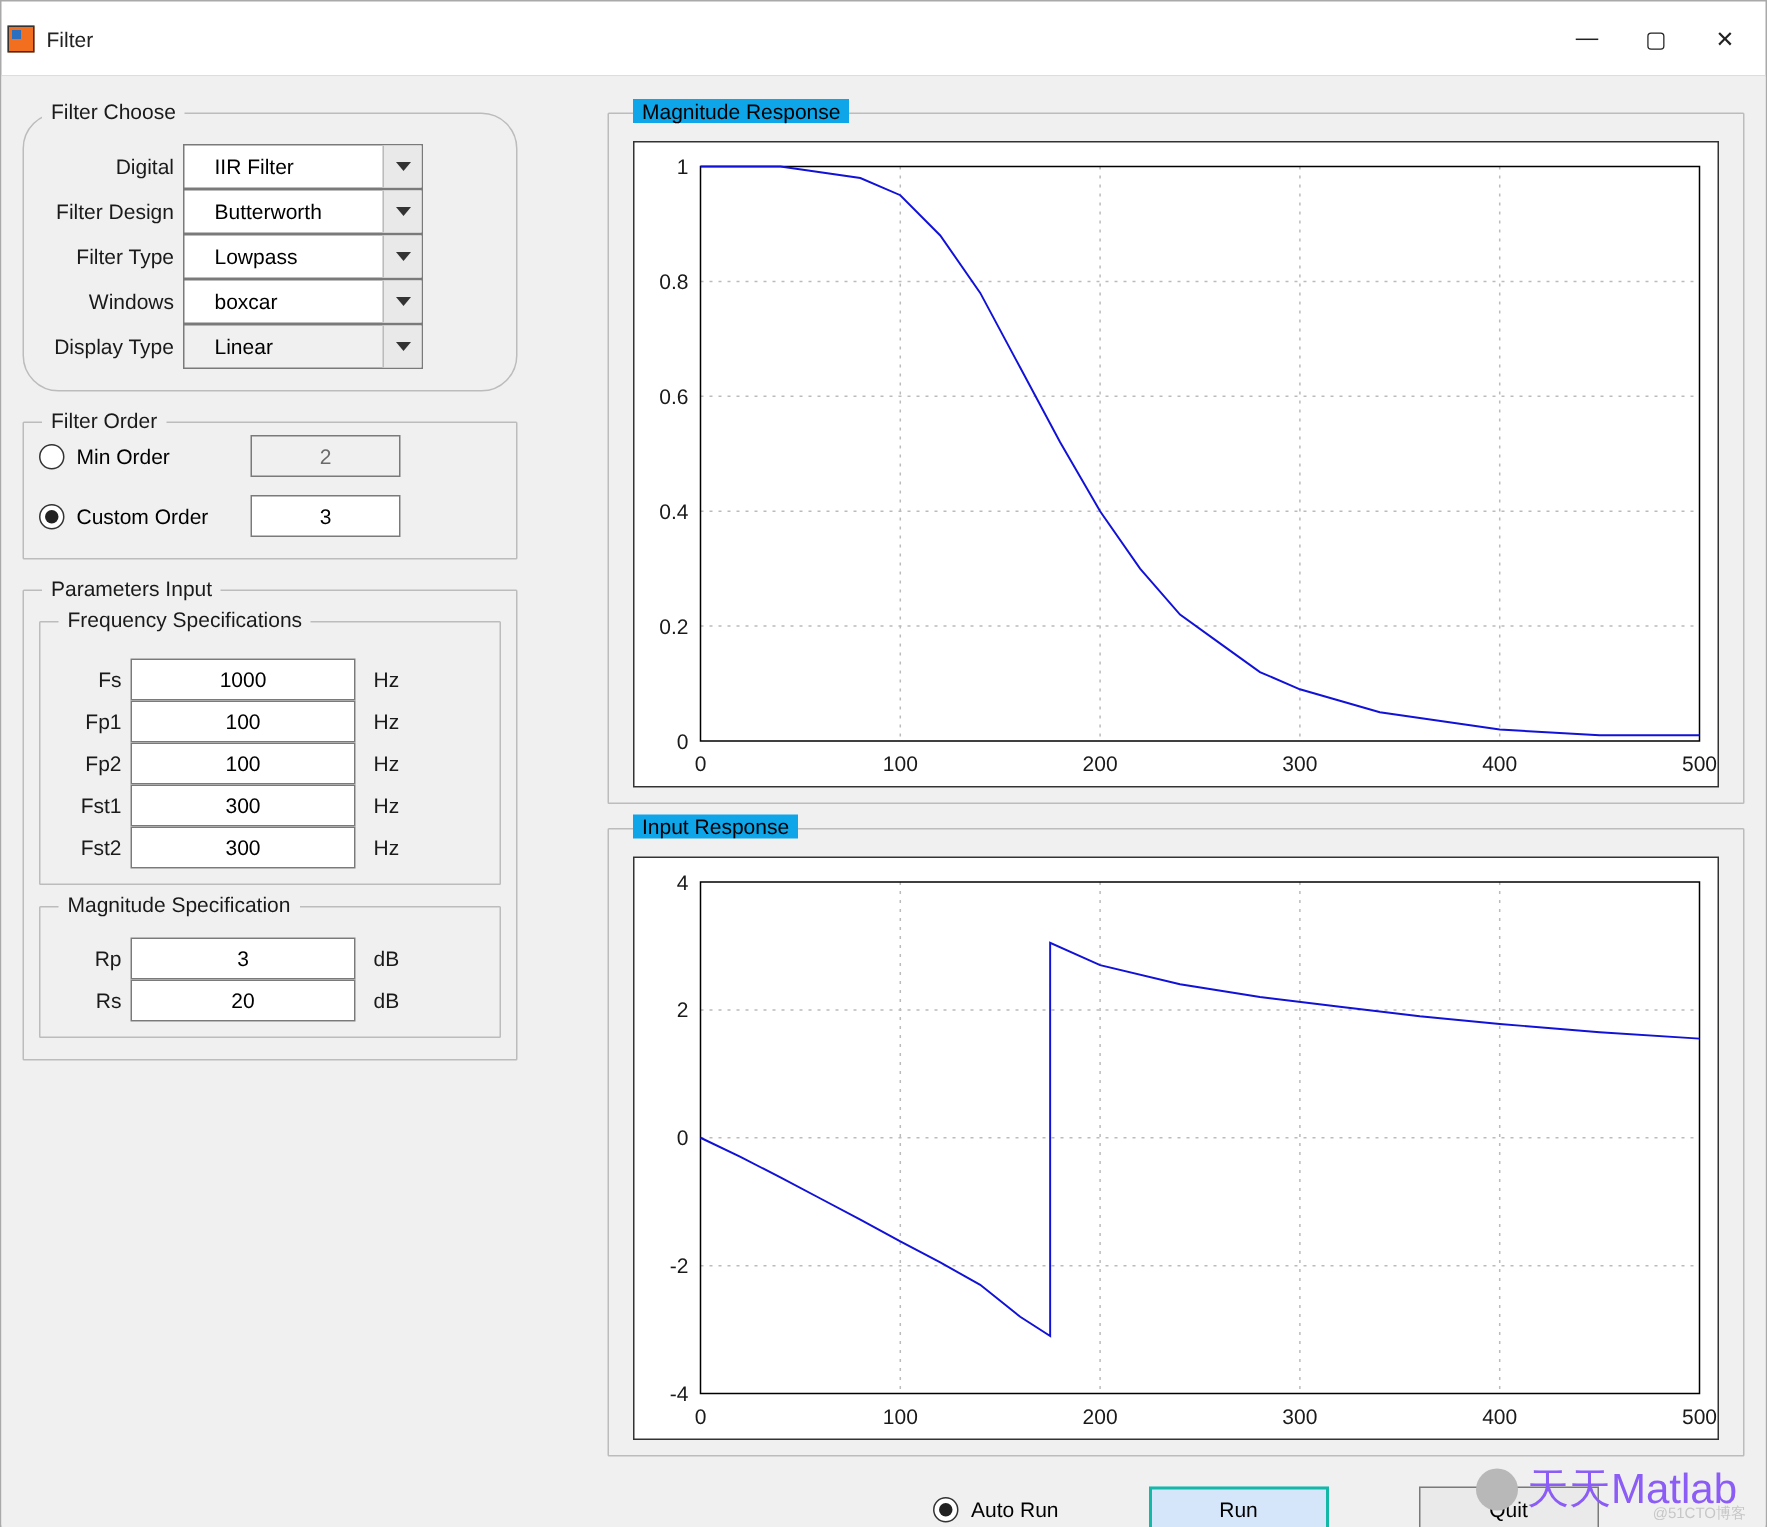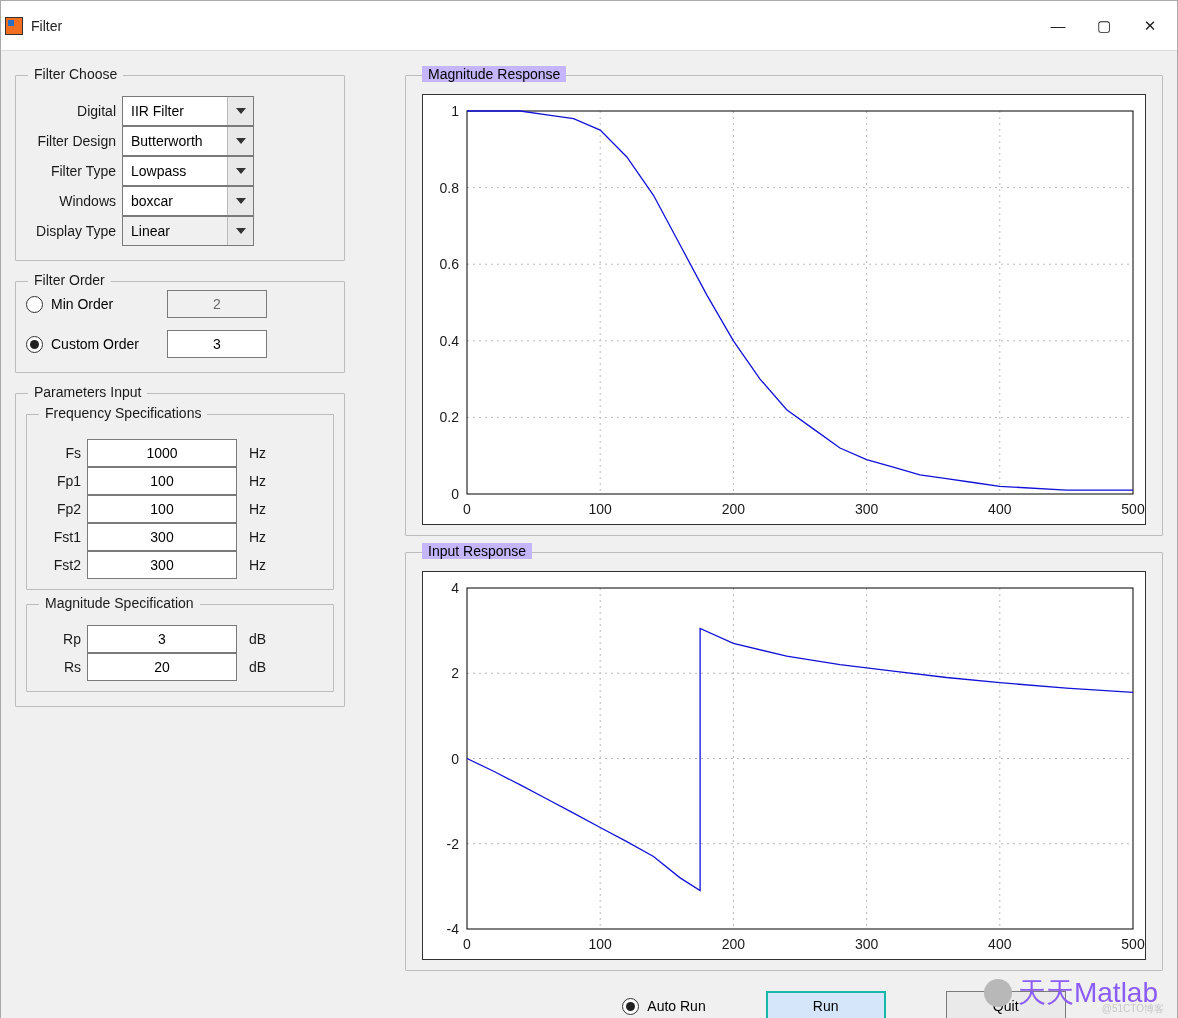--- a/index.html
+++ b/index.html
@@ -59,22 +59,22 @@
     position:absolute; top:-10px; left:12px;
     background:#f0f0f0; padding:0 6px;
     font-size:14px; color:#1a1a1a;
   }
   .row { display:flex; align-items:center; gap:6px; }
   .row:last-child { margin-bottom:0; }
   .row .lbl { width:90px; text-align:right; font-size:14px; color:#1a1a1a; }
   .row .lbl-sm { width:46px; text-align:right; font-size:14px; color:#1a1a1a; }
   .row .unit { width:28px; font-size:14px; color:#1a1a1a; padding-left:6px; }
   .select {
-    width:132px; height:30px; border:1px solid #7a7a7a; background:#fff;
-    display:flex; align-items:center; padding:0 8px; position:relative;
+    width:160px; height:30px; border:1px solid #7a7a7a; background:#fff;
+    display:flex; align-items:center; padding:0 20px; position:relative;
     font-size:14px;
   }
   .select .arrow {
     position:absolute; right:0; top:0; width:26px; height:100%;
     border-left:1px solid #bbb; display:flex; align-items:center; justify-content:center;
     background:#e9e9e9;
   }
   .select .arrow::after {
     content:""; width:0; height:0; border-left:5px solid transparent; border-right:5px solid transparent;
     border-top:6px solid #333;
@@ -86,21 +86,21 @@
   .input.disabled { background:#f0f0f0; color:#6a6a6a; }
   .radio-row { display:flex; align-items:center; gap:8px; margin-bottom:12px; }
   .radio {
     width:17px; height:17px; border:1px solid #333; border-radius:50%;
     display:flex; align-items:center; justify-content:center; background:#fff;
   }
   .radio.checked::after { content:""; width:9px; height:9px; border-radius:50%; background:#222; }
   .radiolabel { font-size:14px; }
   .nested { padding: 10px 8px 10px 8px; }
   .plotarea { border:1px solid #bcbcbc; position:relative; padding:18px 16px 10px 16px; border-radius:1px; }
-  .plotlegend { position:absolute; top:-10px; left:16px; background:#c4b5fd; padding:0 6px; font-size:14px; }
+  .plotlegend { position:absolute; top:-10px; left:16px; background:#0ea5e9; padding:0 6px; font-size:14px; }
   .plot {
     background:#fff; border:1px solid #333; position:relative; width:100%;
   }
   .btnrow { display:flex; align-items:center; justify-content:center; gap:60px; padding:4px 0 0 120px; }
   .button {
     width:120px; height:30px; border:1px solid #7a7a7a; background:#eaeaea;
     display:flex; align-items:center; justify-content:center; font-size:14px;
   }
   .button.primary { border:2px solid #14b8a6; background:#d5e6fa; }
   svg.graph { width:100%; height:100%; display:block; }
@@ -122,21 +122,21 @@
     <div class="spacer"></div>
     <div class="winbtn">—</div>
     <div class="winbtn">▢</div>
     <div class="winbtn">✕</div>
   </div>
 
   <div class="content">
 
     <div class="leftcol">
 
-      <div class="fieldset" style="padding-top:20px;">
+      <div class="fieldset" style="padding-top:20px;border-radius:24px;">
         <div class="legend">Filter Choose</div>
         <div class="row">
           <div class="lbl">Digital</div>
           <div class="select">
             <span>IIR Filter</span>
             <span class="arrow"></span>
           </div>
         </div>
         <div class="row">
           <div class="lbl">Filter Design</div>

